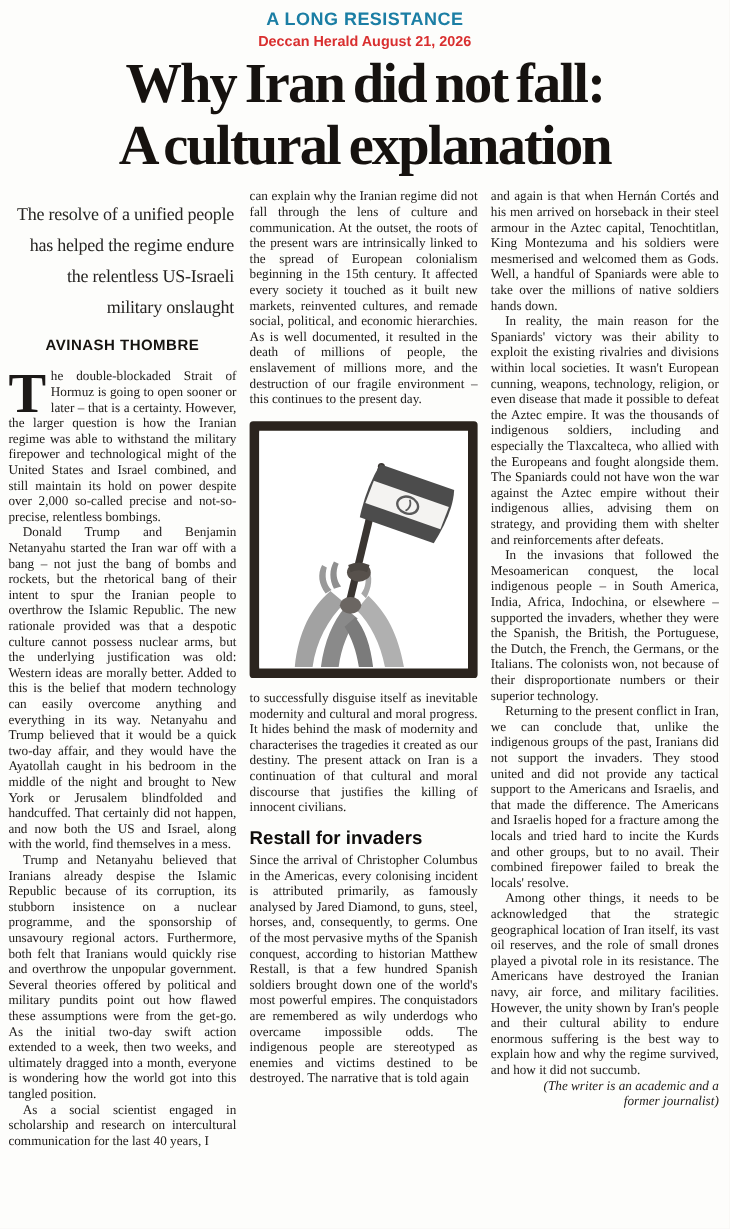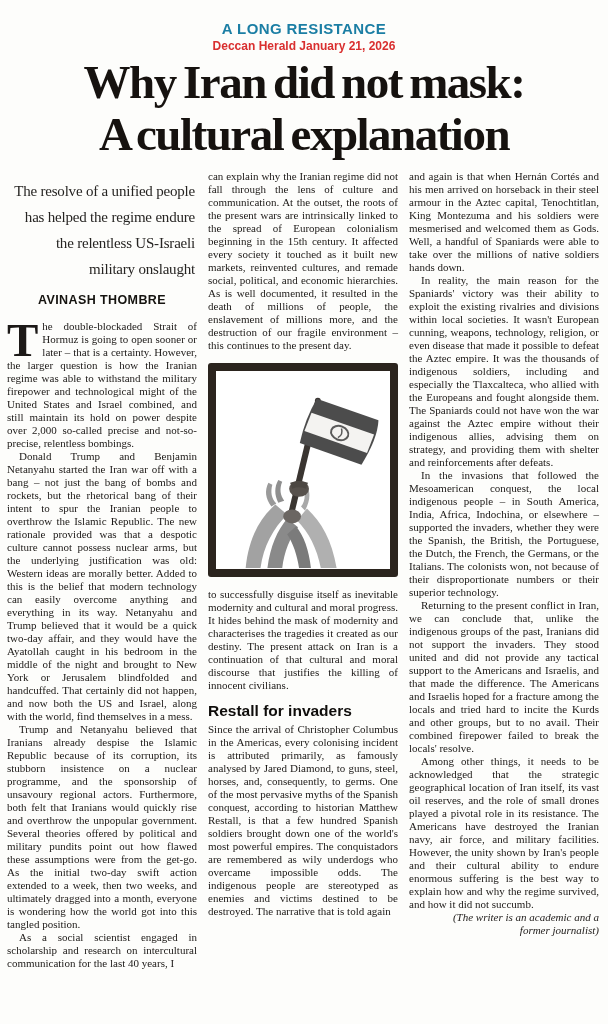--- a/index.html
+++ b/index.html
@@ -1,20 +1,20 @@
 <!DOCTYPE html>
 <html lang="en"><head>
 <meta charset="utf-8">
 <style>
   * { margin:0; padding:0; box-sizing:border-box; }
   body { background:#e9e7e2; }
   .page {
     width:608px; height:1024px; overflow:hidden; background:#fdfdfb;
     font-family:"Liberation Serif", serif; color:#1c1917; position:relative;
-    padding-top:20px;
+    padding-top:8px;
   }
   .kicker {
     text-align:center; font-family:"Liberation Sans", sans-serif;
     font-weight:bold; font-size:15px; letter-spacing:0.4px; color:#1b7ea4;
   }
   .dateline {
     text-align:center; font-family:"Liberation Sans", sans-serif;
     font-weight:bold; font-size:12px; color:#d92f2f; margin-top:2px;
   }
   h1.headline {
@@ -55,23 +55,23 @@
   }
   figure.illustration svg { display:block; width:100%; height:100%; }
 </style>
 </head>
 <body>
 
 <div class="page">
 
   <header>
     <div class="kicker">A LONG RESISTANCE</div>
-    <div class="dateline">Deccan Herald January 21, 2026</div>
+    <div class="dateline">Deccan Herald August 21, 2026</div>
     <h1 class="headline">
-      <span>Why Iran did not mask:</span>
+      <span>Why Iran did not fall:</span>
       <span>A cultural explanation</span>
     </h1>
   </header>
 
   <div class="content">
 
     <div class="col">
       <div class="standfirst">The resolve of a unified people has helped the regime endure the relentless US-Israeli military onslaught</div>
       <div class="byline">AVINASH THOMBRE</div>
       <p class="noindent"><span class="dropcap">T</span><span>he double-blockaded Strait of Hormuz is going to open sooner or later – that is a certainty. However, the larger question is how the Iranian regime was able to withstand the military firepower and technological might of the United States and Israel combined, and still maintain its hold on power despite over 2,000 so-called precise and not-so-precise, relentless bombings.</span></p>

